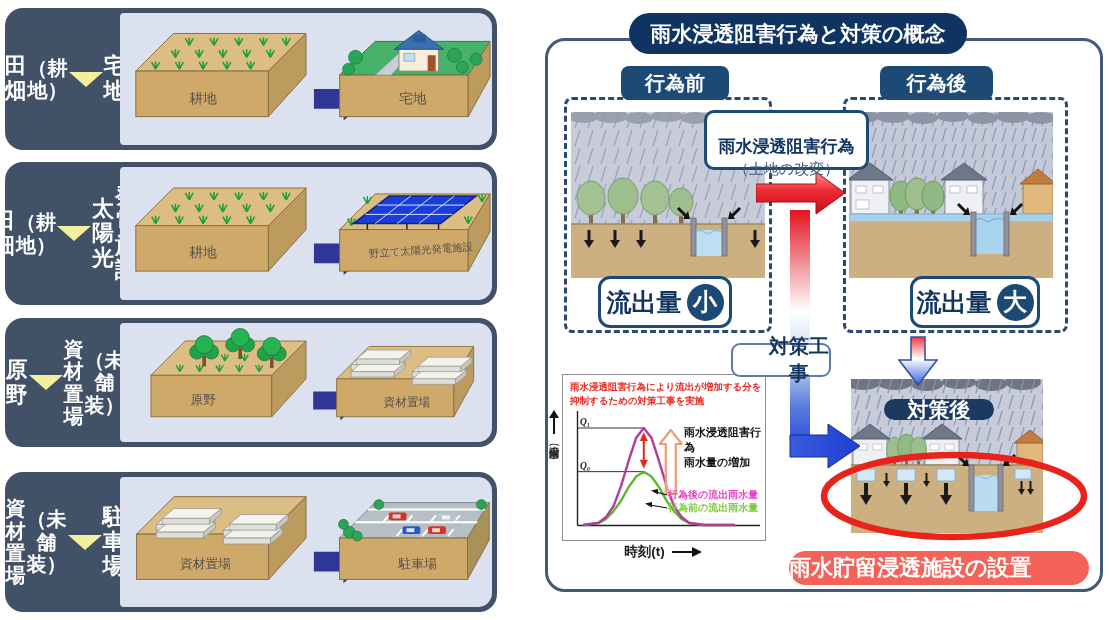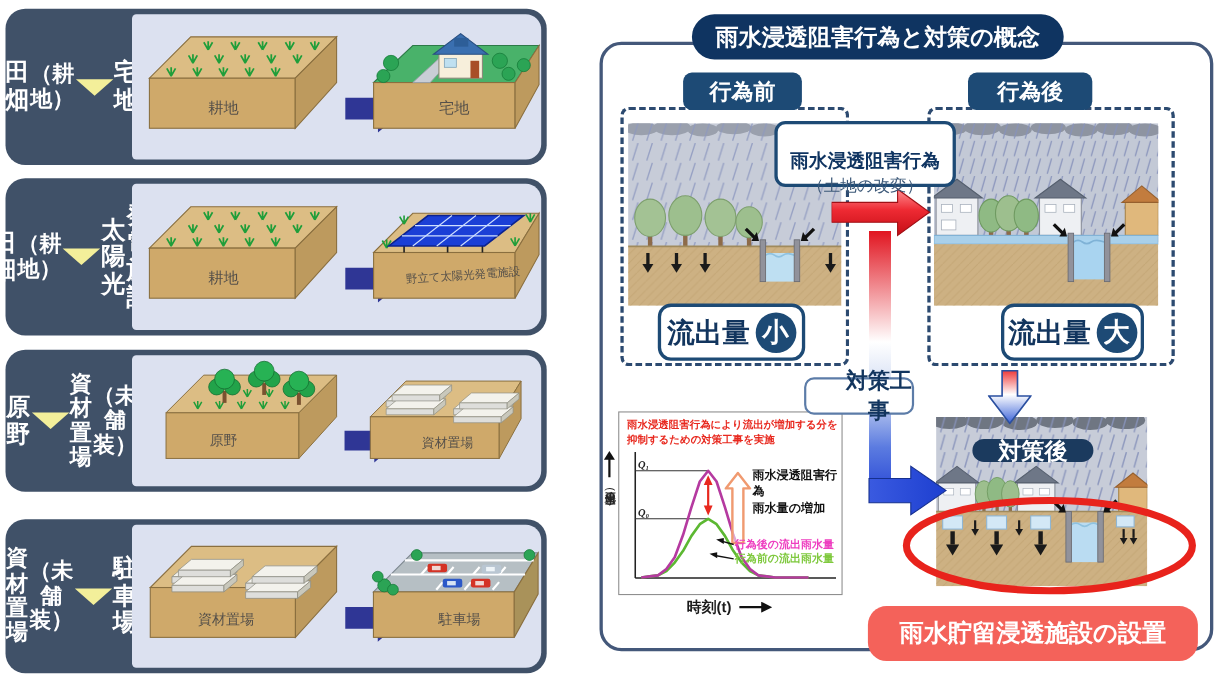--- a/index.html
+++ b/index.html
@@ -24,22 +24,22 @@
   .dash{position:absolute;border:3px dashed #2c4a70;border-radius:8px;box-sizing:border-box;z-index:2;background:transparent;}
   .scene{position:absolute;z-index:1;}
   .scene svg{position:absolute;inset:0;width:100%;height:100%;}
   .whitebox{position:absolute;background:#fff;border:3px solid #1d4a75;border-radius:10px;
         box-sizing:border-box;text-align:center;z-index:6;}
   .runoff{position:absolute;background:#fff;border:3.5px solid #1d4a75;border-radius:12px;box-sizing:border-box;
         display:flex;align-items:center;justify-content:center;gap:5px;z-index:6;
         font-size:25px;font-weight:bold;color:#12355e;}
   .badge{width:37px;height:37px;border-radius:50%;background:#1d4a75;color:#fff;display:flex;
         align-items:center;justify-content:center;font-size:24px;font-weight:bold;}
-  #banner{position:absolute;left:789px;top:551px;width:300px;height:50px;background:#f4625a;border-radius:17px;
-        color:#fff;font-size:22px;font-weight:bold;display:flex;align-items:center;justify-content:center;z-index:10;}
+  #banner{position:absolute;left:789px;top:551px;width:300px;height:34px;background:#f4625a;border-radius:17px;
+        color:#fff;font-size:22px;font-weight:bold;display:flex;align-items:center;justify-content:flex-start;z-index:10;}
   
   #chart-wrap{position:absolute;left:546px;top:372px;width:240px;height:200px;z-index:5;}
   #plot-box{position:absolute;left:16px;top:2px;width:202px;height:165px;border:1px solid #8f8f8f;background:#fff;}
   #plot-box svg{position:absolute;inset:0;width:202px;height:165px;}
   .ann{position:absolute;left:7px;top:5px;font-size:9.5px;font-weight:bold;color:#e8281e;line-height:1.45;white-space:nowrap;}
   .inc{position:absolute;left:121px;top:50px;font-size:11px;color:#111;line-height:1.35;font-weight:bold;}
   .leg{position:absolute;left:105px;font-size:10px;font-weight:bold;white-space:nowrap;}
   .ycol{position:absolute;left:0;top:38px;width:15px;display:flex;flex-direction:column;align-items:center;}
   .ylab{writing-mode:vertical-rl;font-size:10px;color:#222;margin-top:4px;letter-spacing:1px;}
   .xlab-row{position:absolute;left:16px;top:171px;width:202px;text-align:center;font-size:13.5px;

